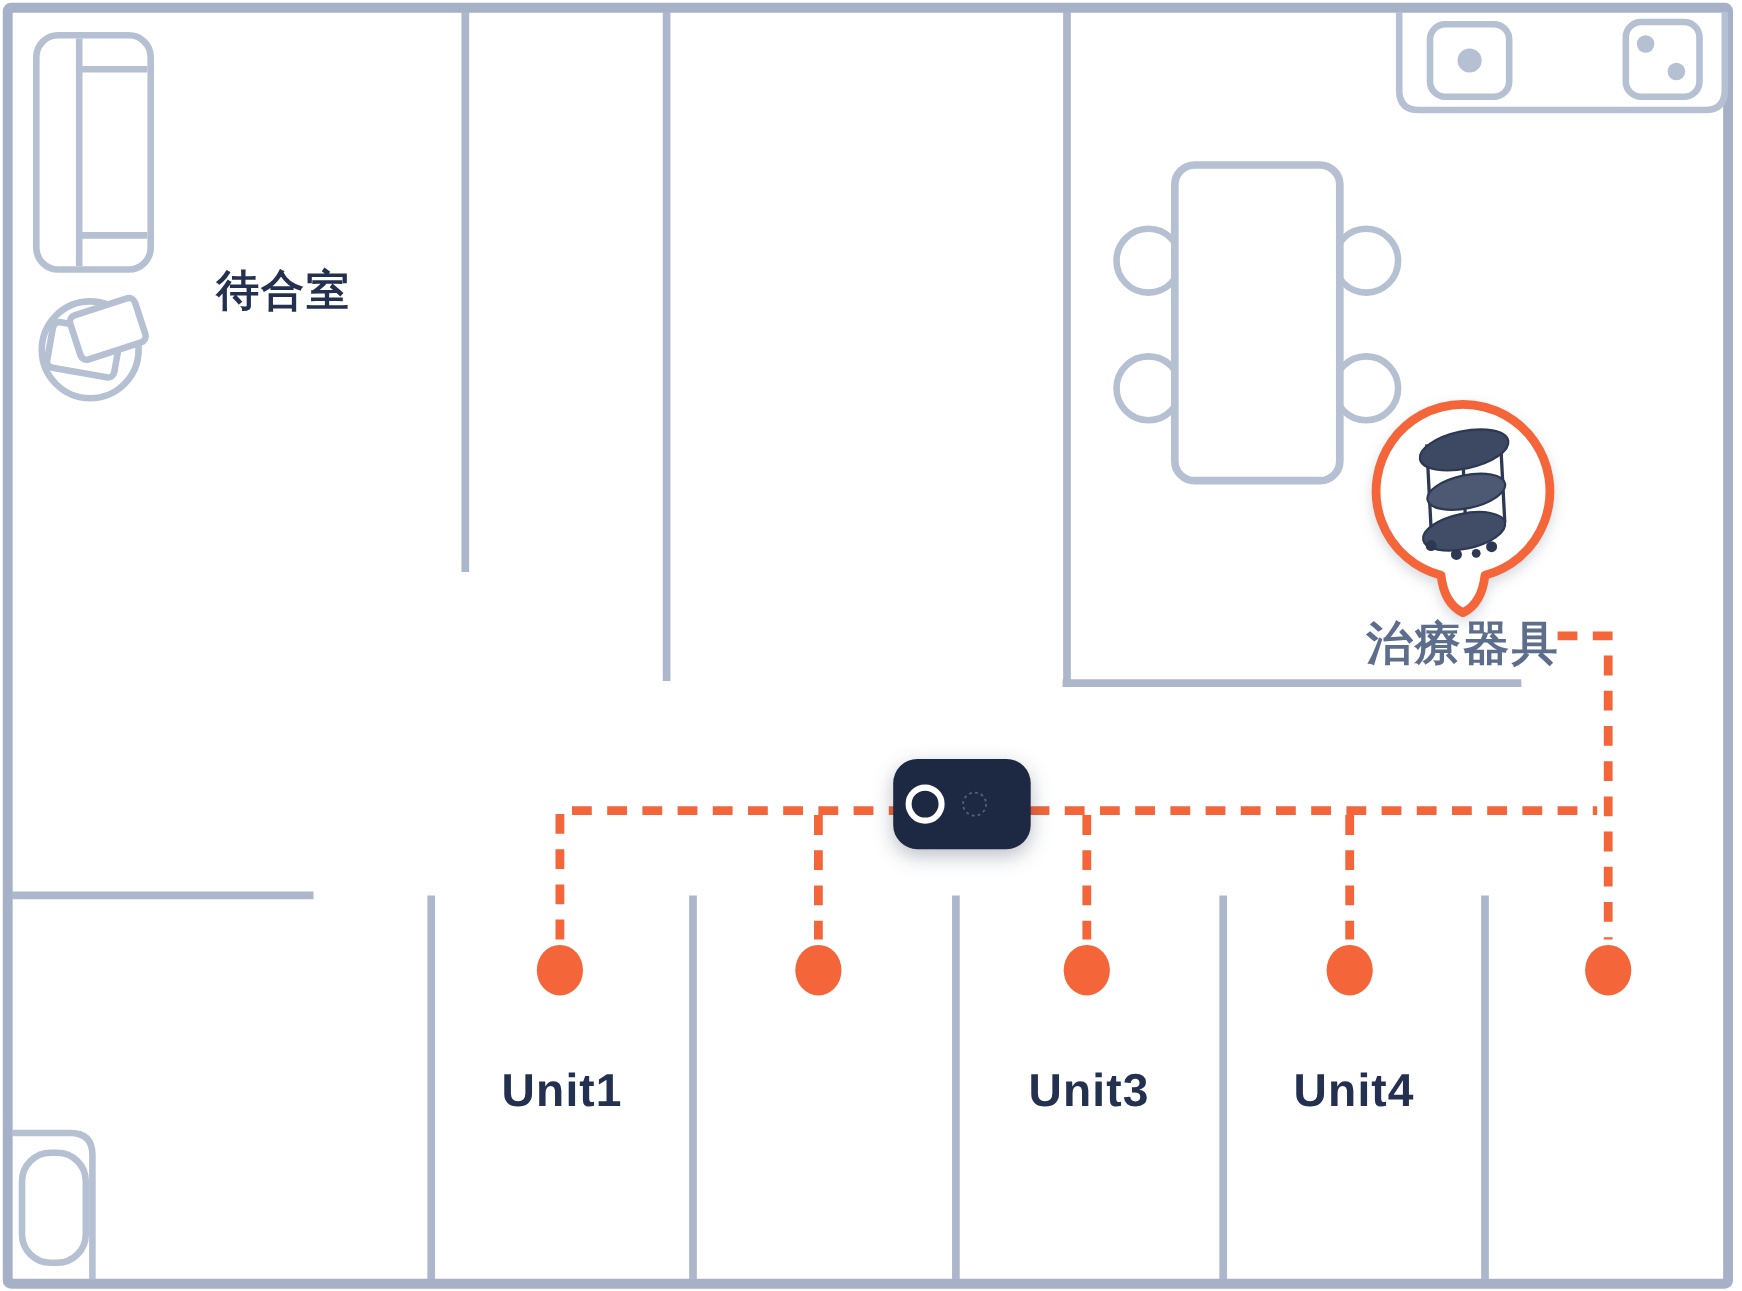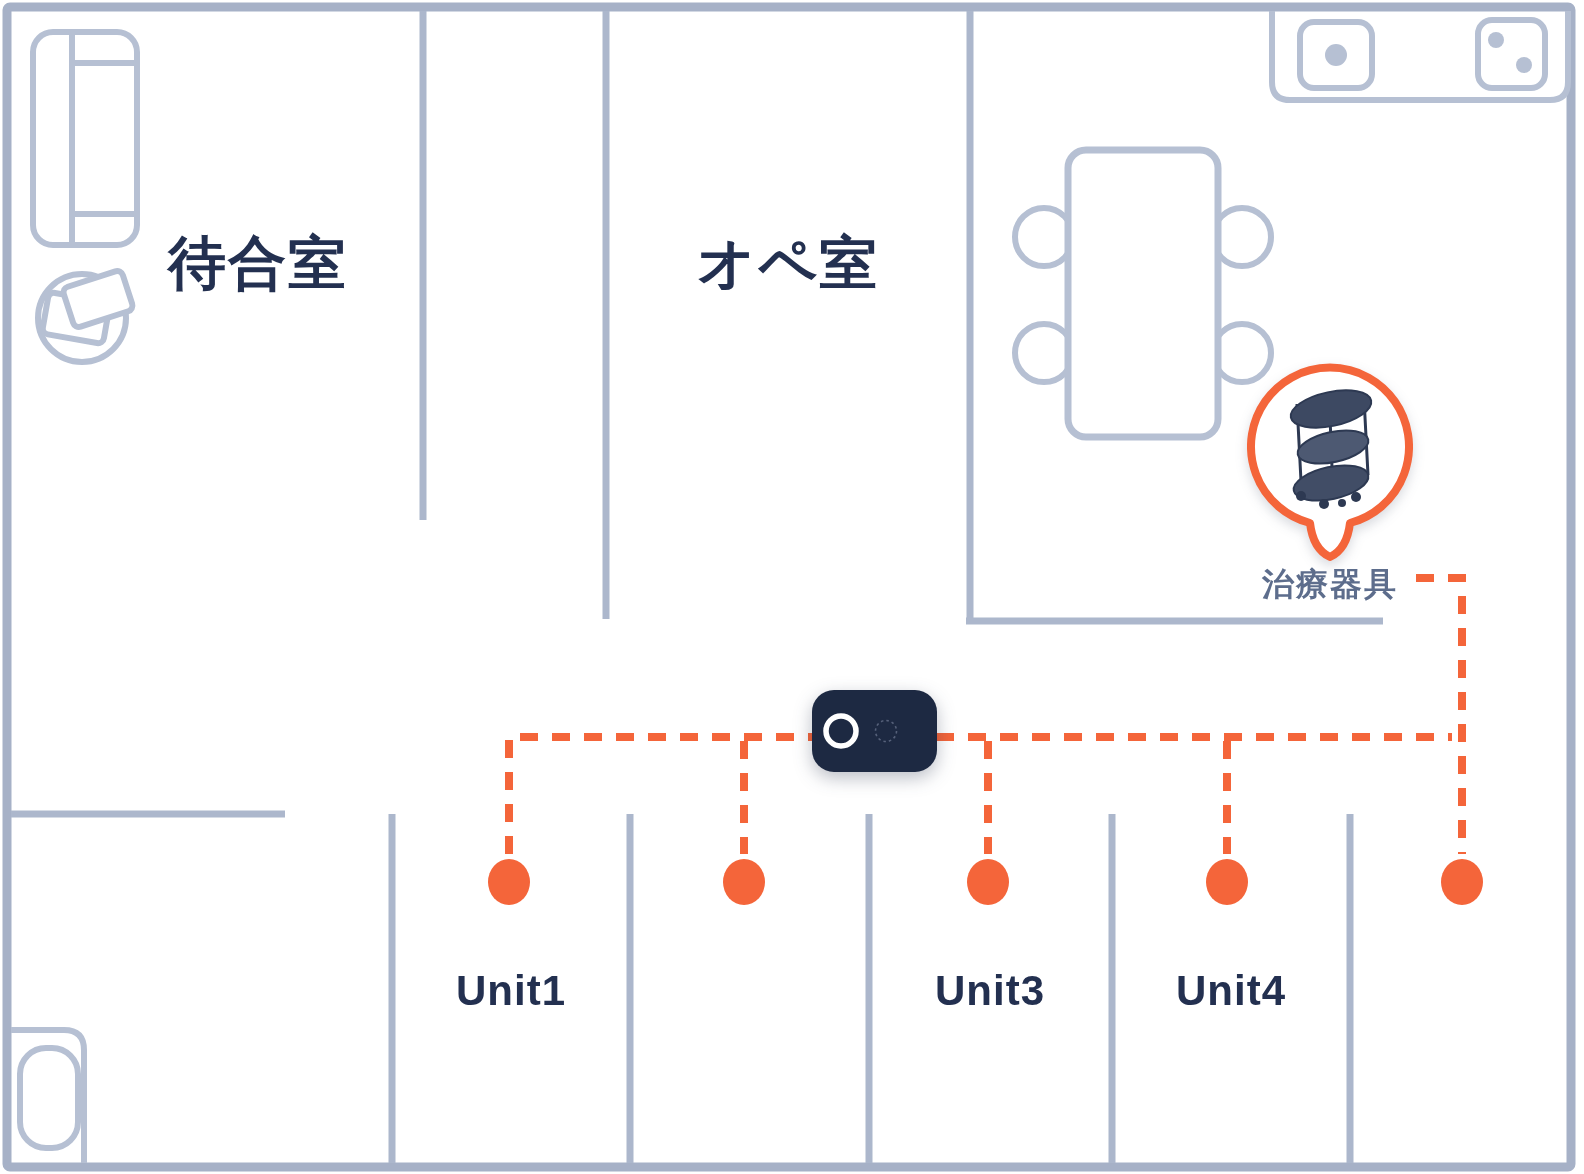--- a/index.html
+++ b/index.html
@@ -22,23 +22,23 @@
   .furn{stroke:var(--furniture);stroke-width:6;fill:none;}
   .furn-fill{stroke:var(--furniture);stroke-width:6;fill:#ffffff;}
   .furn-dot{fill:var(--furniture);stroke:none;}
   .dash{stroke:var(--orange);stroke-width:8;fill:none;stroke-dasharray:18 14;stroke-linecap:butt;}
   .sensor-dot{fill:var(--orange);stroke:none;}
   .pin{fill:#ffffff;stroke:var(--orange);stroke-width:8;stroke-linejoin:round;
        filter:drop-shadow(0 5px 6px rgba(40,52,80,.18));}
   .device-body{fill:var(--device);filter:drop-shadow(0 6px 9px rgba(29,41,66,.30));}
   .label{position:absolute;transform:translate(-50%,-50%);font-weight:bold;
          color:var(--room_text);white-space:nowrap;letter-spacing:2px;}
-  .room-label{font-size:58px;}
+  .room-label{font-size:39px;}
   .unit-label{font-size:42px;letter-spacing:1px;}
-  .marker-label{font-size:32px;color:var(--marker_text);}
+  .marker-label{font-size:42px;color:var(--marker_text);}
 </style>
 </head>
 <body>
 
 <div class="stage">
 
   <svg width="1584" height="1174" viewBox="0 0 1584 1174">
 
     <rect class="frame" x="7" y="7" width="1564" height="1160" rx="3"></rect>
 
@@ -118,21 +118,20 @@
         <ellipse cx="1331" cy="483" rx="38" ry="16" transform="rotate(-12 1331 483)" fill="#414d66" stroke="#2d3952" stroke-width="2"></ellipse>
         <circle cx="1301" cy="496" r="5" fill="#2d3952"></circle>
         <circle cx="1324" cy="504" r="5" fill="#2d3952"></circle>
         <circle cx="1356" cy="497" r="5" fill="#2d3952"></circle>
         <circle cx="1342" cy="503" r="4" fill="#2d3952"></circle>
       </g>
     </g>
   </svg>
 
   <div class="label room-label" style="left:258px;top:264px">待合室</div>
-  <div class="label room-label" style="left:788px;top:264px">オペ室</div>
 
   <div class="label unit-label" style="left:511px;top:991px">Unit1</div>
   <div class="label unit-label" style="left:990px;top:991px">Unit3</div>
   <div class="label unit-label" style="left:1231px;top:991px">Unit4</div>
 
   <div class="label marker-label" style="left:1330px;top:585px">治療器具</div>
 
 </div>
 
 </body></html>

